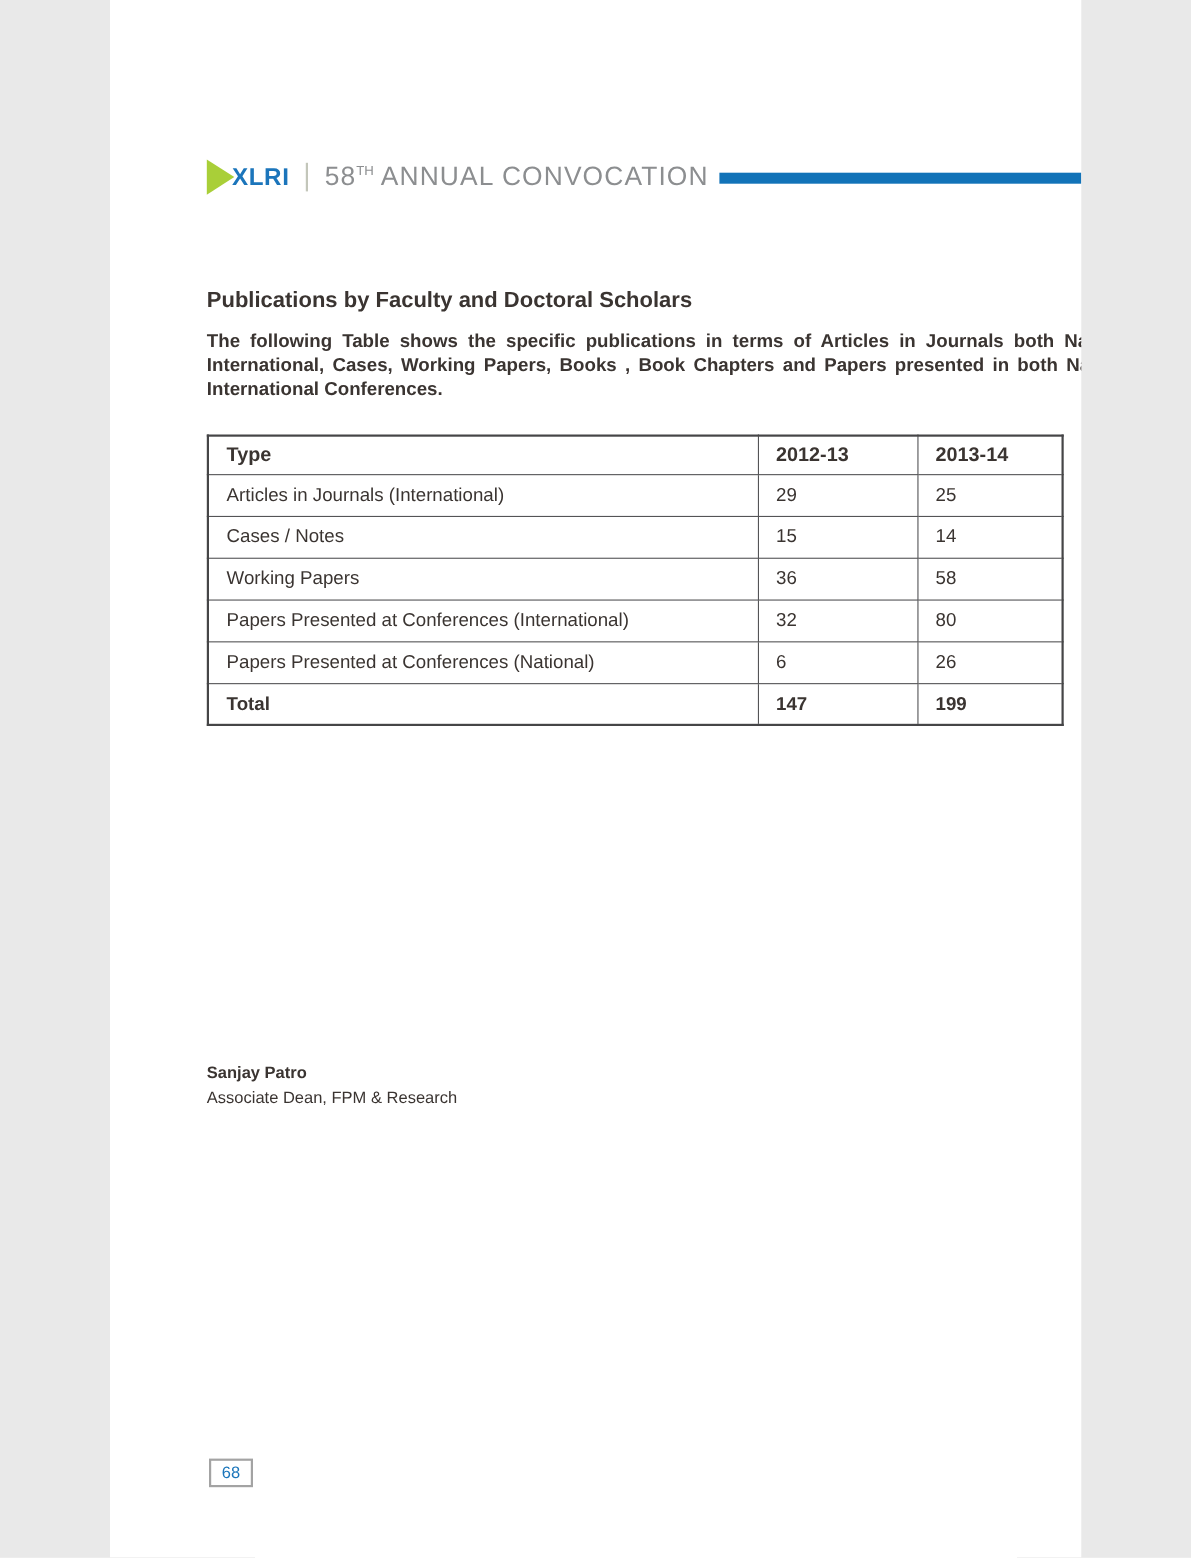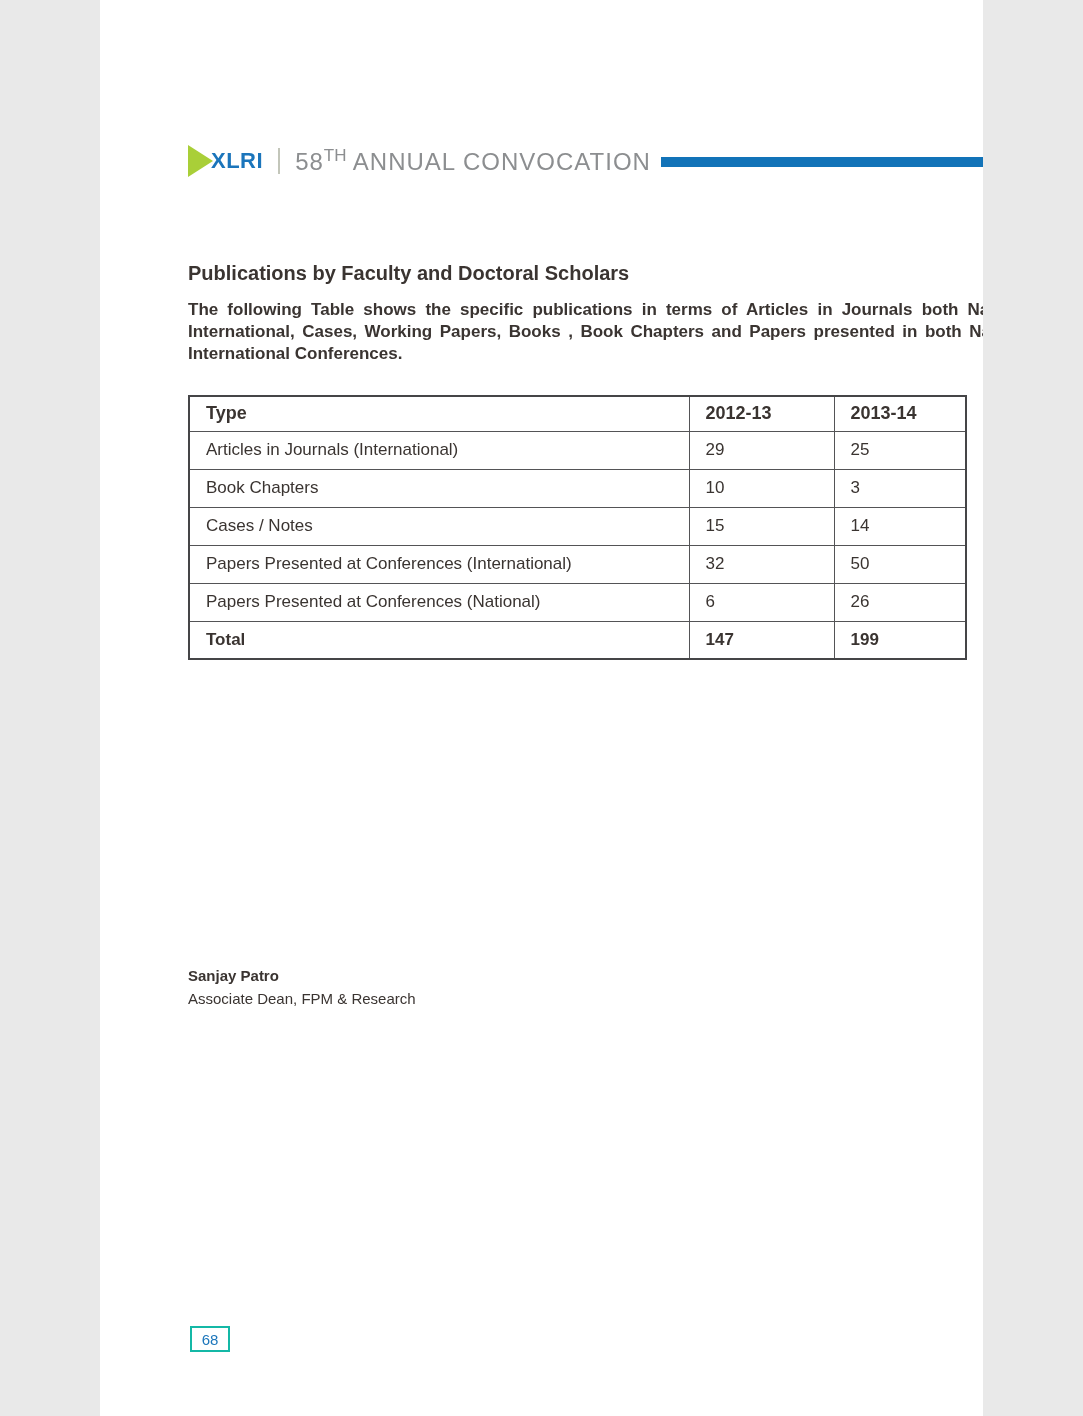--- a/index.html
+++ b/index.html
@@ -30,21 +30,21 @@
     color:#1b75bb; font-weight:700; font-size:22px; letter-spacing:0.5px;
     margin-left:-3px;
   }
   .header-sep {
     width:2px; height:26px; background:#c3c6ba; margin:0 15px;
   }
   .conv-title {
     color:#8c8e90; font-size:24px; font-weight:400; letter-spacing:1px;
     white-space:nowrap;
   }
-  .conv-title sup { font-size:17px; letter-spacing:0; }
+  .conv-title sup { font-size:12px; letter-spacing:0; }
   .header-rule {
     flex:1; height:10px; background:#1273b8; margin-left:10px; margin-top:2px;
   }
 
   
   .section-heading {
     position:absolute; left:88px; top:262px;
     font-size:20px; font-weight:700; color:#3a3431;
   }
   .intro-paragraph {
@@ -77,21 +77,21 @@
   .signature-block {
     position:absolute; left:88px; top:964px;
     font-size:15px; line-height:23px;
   }
   .signature-name { font-weight:700; }
 
   
   .page-number-badge {
     position:absolute; left:90px; top:1326px;
     width:40px; height:26px;
-    border:2px solid #14b8a6; color:#1c76bb;
+    border:2px solid #a3a3a3; color:#1c76bb;
     display:flex; align-items:center; justify-content:center;
     font-size:15px; font-weight:400;
   }
 </style>
 </head>
 <body>
 
 <div class="page">
 
   <div class="page-header">
@@ -116,33 +116,33 @@
       <td>Type</td>
       <td>2012-13</td>
       <td>2013-14</td>
     </tr>
     <tr>
       <td>Articles in Journals (International)</td>
       <td>29</td>
       <td>25</td>
     </tr>
     <tr>
-      <td>Book Chapters</td>
-      <td>10</td>
-      <td>3</td>
-    </tr>
-    <tr>
       <td>Cases / Notes</td>
       <td>15</td>
       <td>14</td>
     </tr>
     <tr>
+      <td>Working Papers</td>
+      <td>36</td>
+      <td>58</td>
+    </tr>
+    <tr>
       <td>Papers Presented at Conferences (International)</td>
       <td>32</td>
-      <td>50</td>
+      <td>80</td>
     </tr>
     <tr>
       <td>Papers Presented at Conferences (National)</td>
       <td>6</td>
       <td>26</td>
     </tr>
     <tr class="t-total">
       <td>Total</td>
       <td>147</td>
       <td>199</td>

